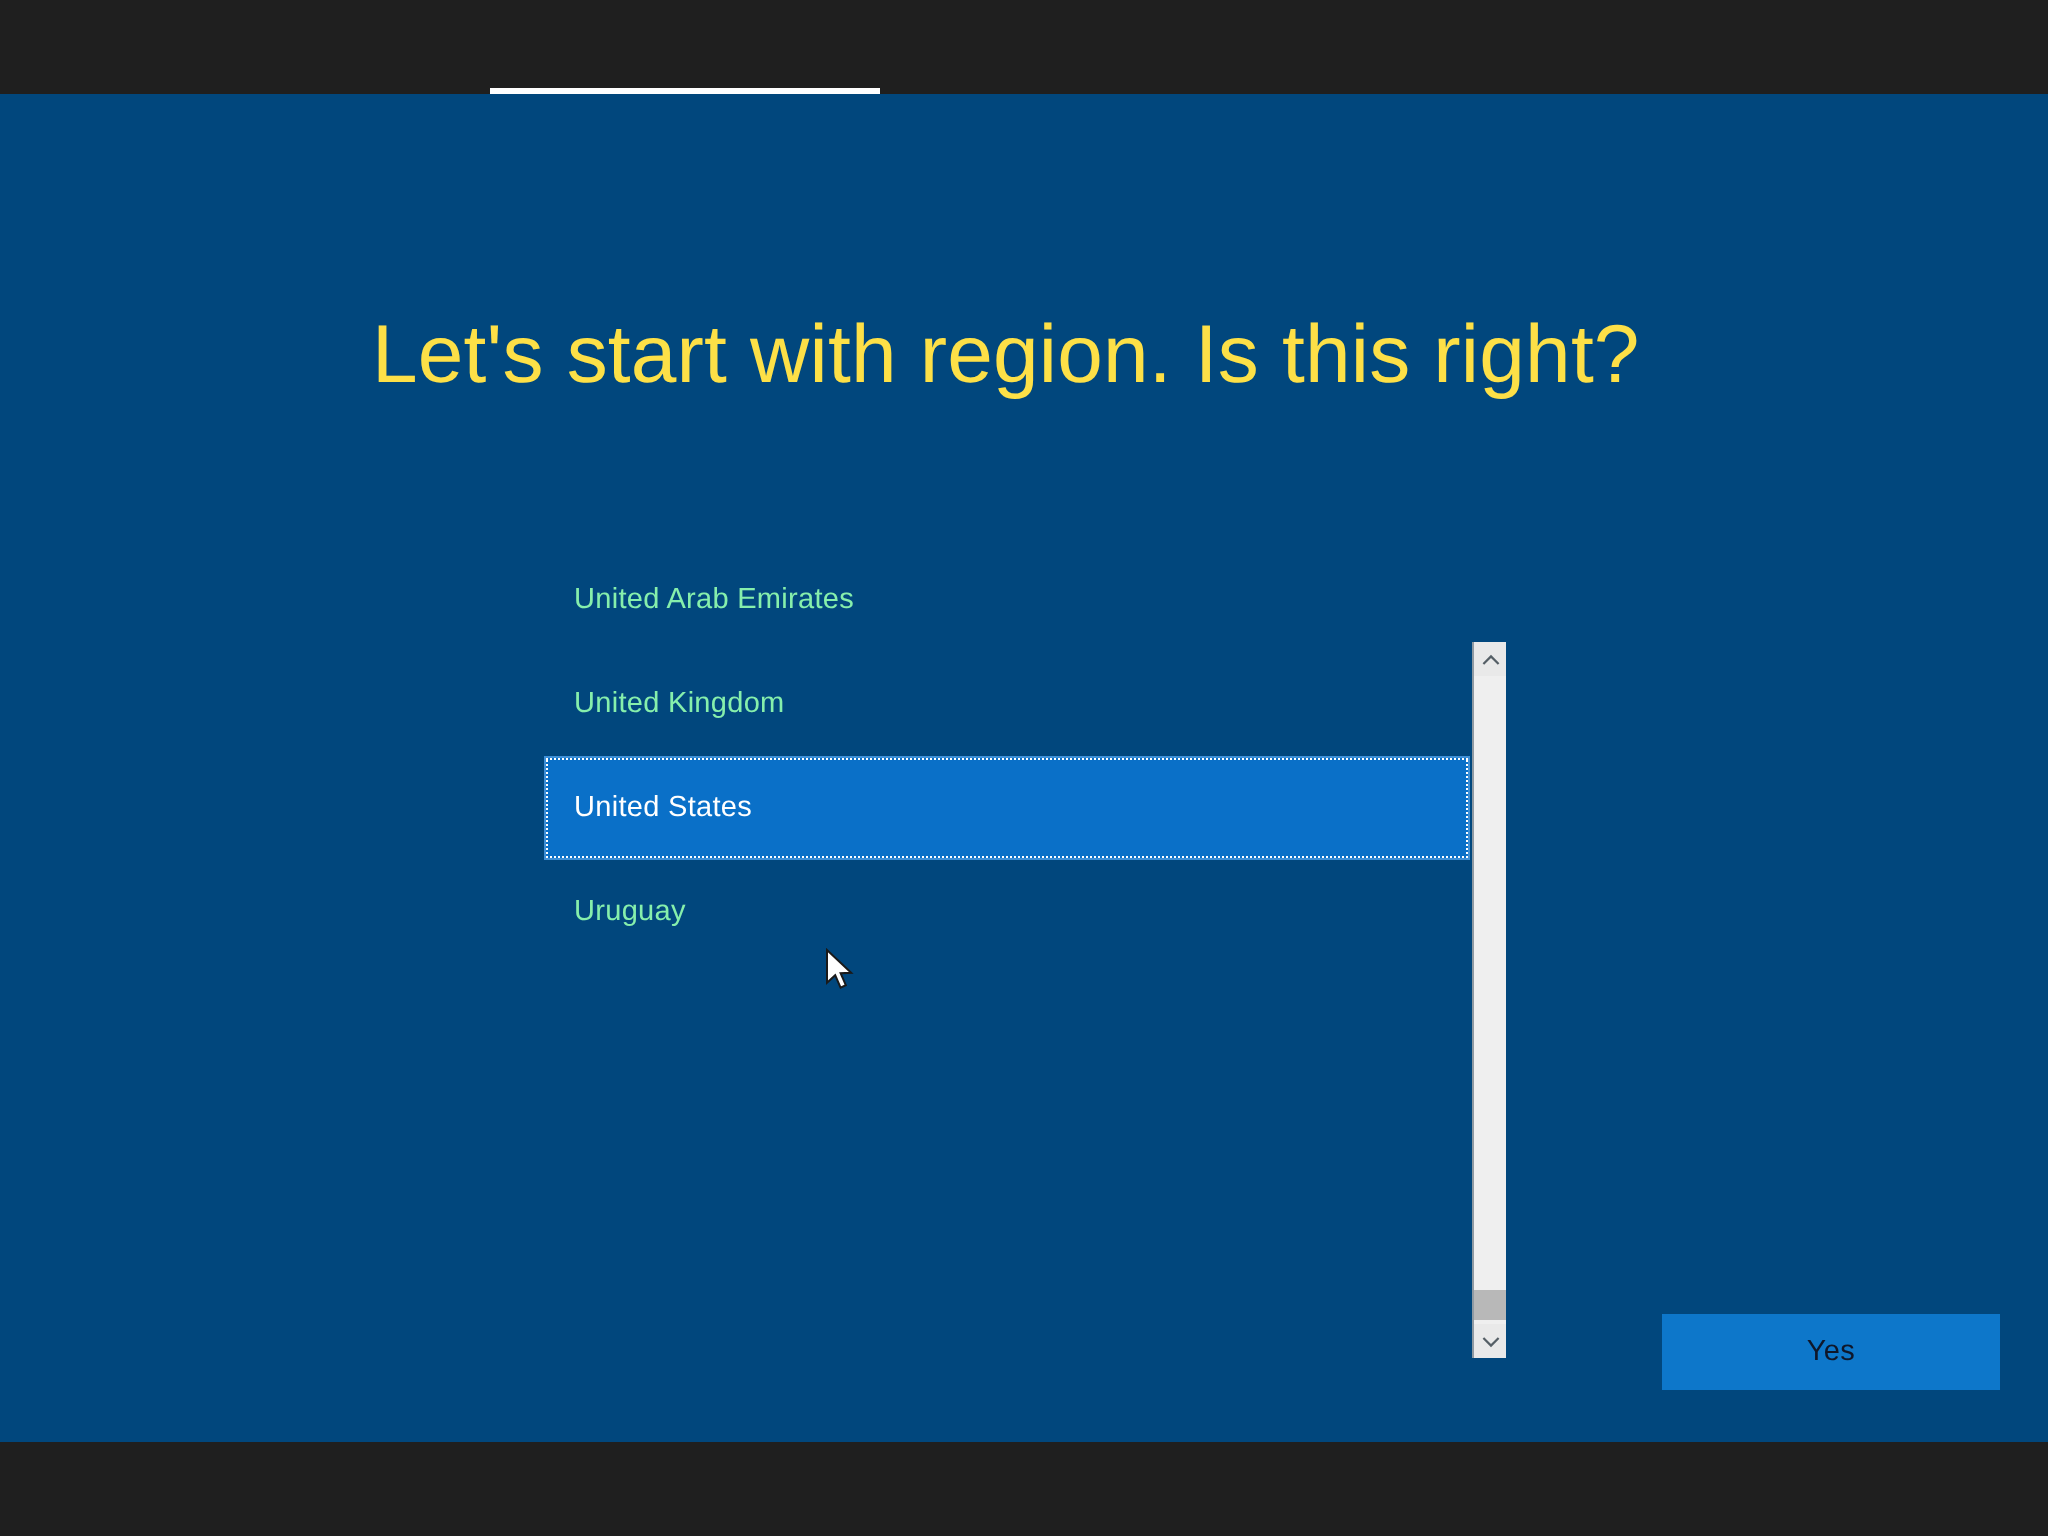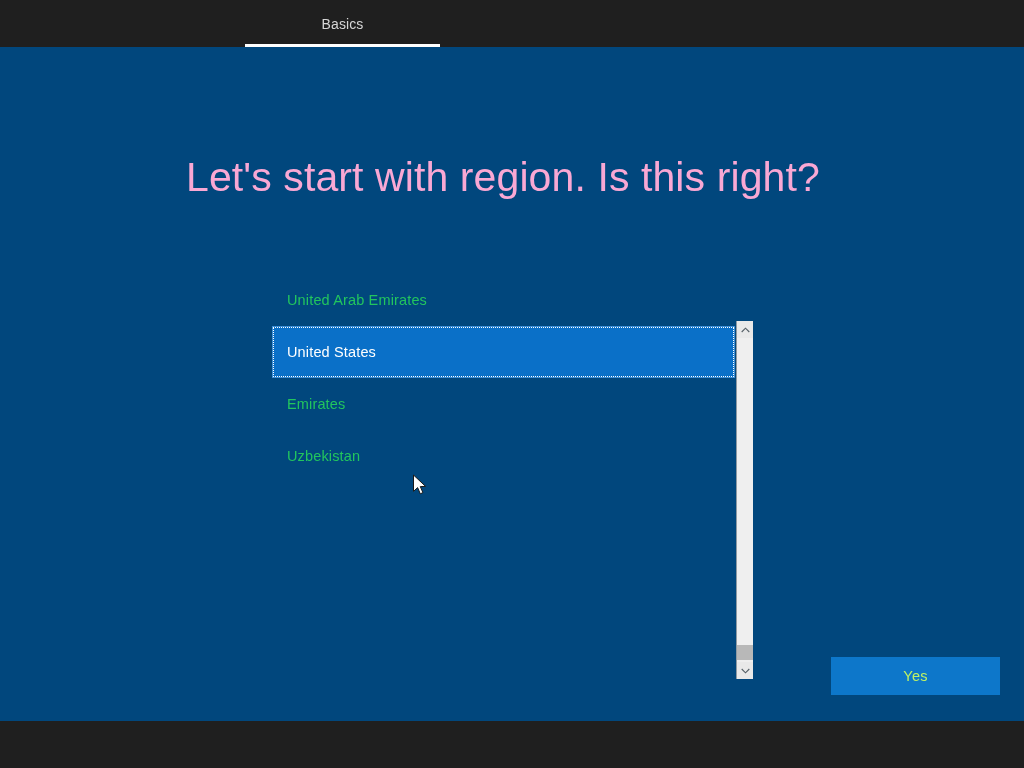--- a/index.html
+++ b/index.html
@@ -67,21 +67,21 @@
     width: 1024px;
     height: 674px;
     background: #01477d;
   }
 
   #page-title {
     position: absolute;
     left: 186px;
     top: 77px;
     width: 760px;
-    color: #f9a8d4;
+    color: #fde047;
     font-size: 41px;
     line-height: 52px;
     font-weight: 300;
     letter-spacing: 0.1px;
     white-space: nowrap;
   }
 
   
   #region-list-wrap {
     position: absolute;
@@ -97,21 +97,21 @@
     width: 463px;
     height: 361px;
     overflow: hidden;
   }
   .region-item {
     position: relative;
     height: 52px;
     display: flex;
     align-items: center;
     padding-left: 14px;
-    color: #22c55e;
+    color: #86efac;
     font-size: 14.5px;
     line-height: 18px;
     font-weight: 400;
     letter-spacing: 0.15px;
     cursor: default;
     border: 1px solid transparent;
   }
   .region-item.selected {
     background: #0a70c8;
     color: #ffffff;
@@ -165,21 +165,21 @@
 
   
   #yes-button {
     position: absolute;
     left: 831px;
     top: 610px;
     width: 169px;
     height: 38px;
     background: #0d77ca;
     border: none;
-    color: #bef264;
+    color: #0f172a;
     font-family: "Liberation Sans", sans-serif;
     font-size: 14.5px;
     letter-spacing: 0.2px;
     cursor: default;
     display: flex;
     align-items: center;
     justify-content: center;
   }
 
   
@@ -200,45 +200,42 @@
     width: 16px;
     height: 24px;
     pointer-events: none;
   }
 </style>
 </head>
 <body>
 
 <div id="top-bar">
   <div id="tab-strip">
-    <div id="tab-basics">
-      <span class="tab-label">Basics</span>
-    </div>
     <div id="tab-underline"></div>
   </div>
 </div>
 
 <div id="body-area">
 
   <h1 id="page-title">Let's start with region. Is this right?</h1>
 
   <div id="region-list-wrap">
 
     <div id="region-list">
       <div class="region-item">
         <span>United Arab Emirates</span>
       </div>
+      <div class="region-item">
+        <span>United Kingdom</span>
+      </div>
       <div class="region-item selected">
         <span>United States</span>
       </div>
       <div class="region-item">
-        <span>Emirates</span>
-      </div>
-      <div class="region-item">
-        <span>Uzbekistan</span>
+        <span>Uruguay</span>
       </div>
     </div>
 
     <div id="region-scrollbar">
       <div class="sb-arrow" id="sb-arrow-up">
         <span>
           <svg width="9" height="6" viewBox="0 0 9 6">
             <path d="M0.7 5 L4.5 1.2 L8.3 5" fill="none" stroke="#555f66" stroke-width="1.1"></path>
           </svg>
         </span>

